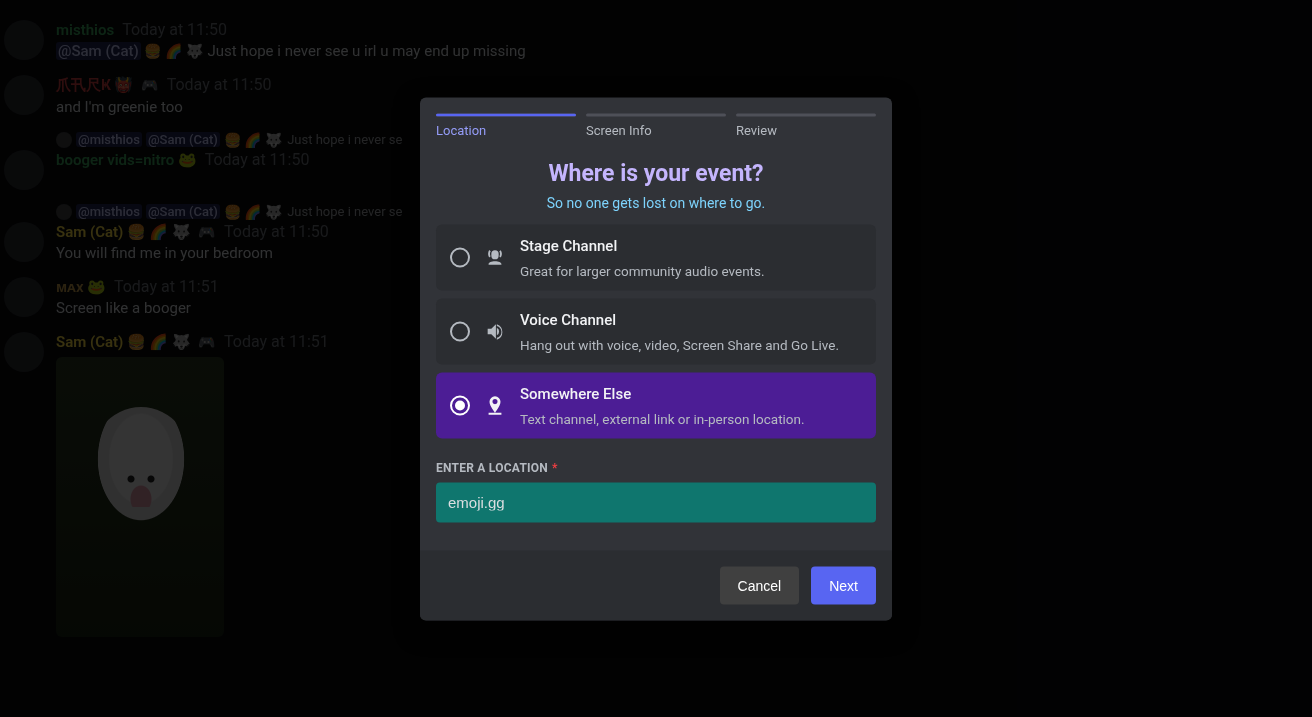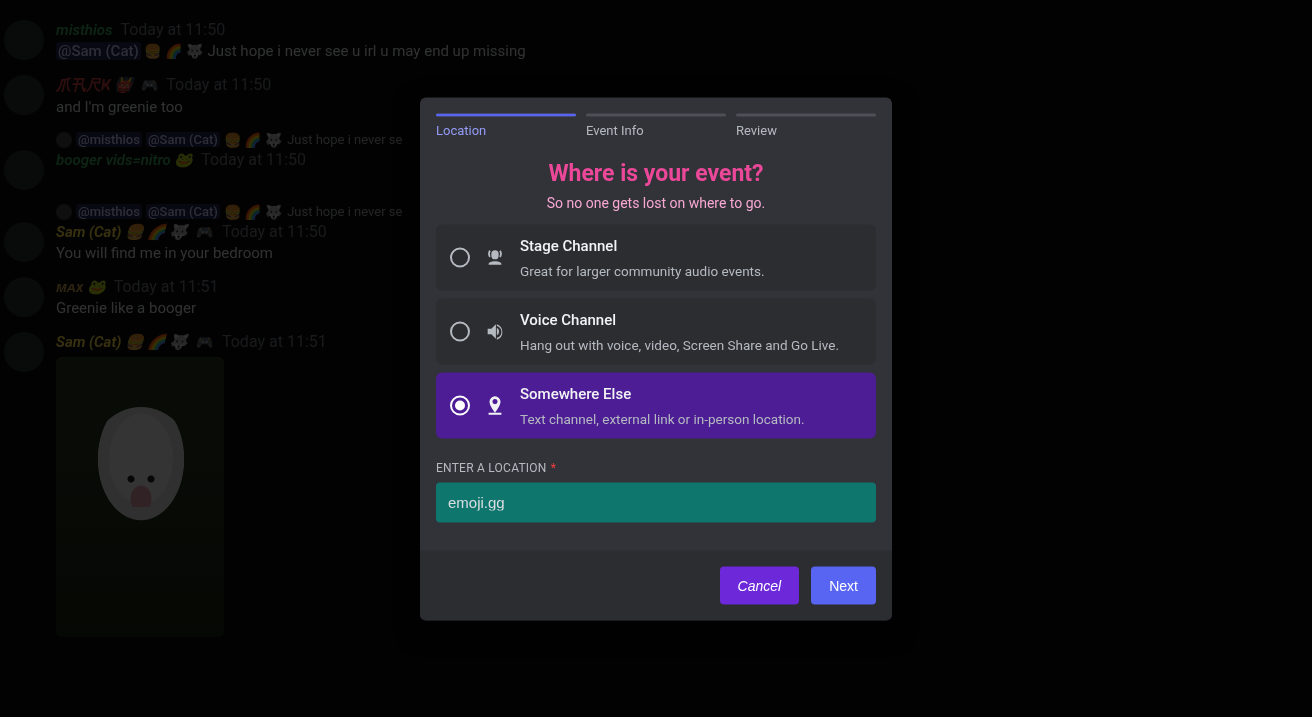--- a/index.html
+++ b/index.html
@@ -25,21 +25,21 @@
     padding-left: 0;
   }
   .avatar {
     width: 40px; height: 40px; border-radius: 50%;
     background: #2b2d31;
     flex-shrink: 0;
     margin-right: 12px;
   }
   .msg-body { flex: 1; min-width: 0; }
   .msg-head { display: flex; align-items: baseline; gap: 8px; margin-bottom: 2px;}
-  .username { font-weight: 600; font-size: 15px; font-style: italic; }
+  .username { font-weight: 600; font-size: 15px; }
   .timestamp { color: #72767d; font-size: 16px; }
   .msg-text { color: #dbdee1; font-size: 15px; line-height: 1.35; }
   .mention {
     background: rgba(88,101,242,.3);
     color: #c9cdfb;
     padding: 0 2px; border-radius: 3px;
     font-weight: 500;
   }
   .reply-line {
     color: #a3a6aa; font-size: 13px;
@@ -102,22 +102,22 @@
   .step-bar-track {
     height: 3px; width: 100%;
     background: #4e5058; border-radius: 2px;
     position: relative; overflow: hidden;
   }
   .step.active .step-bar-track::after{
     content:""; position:absolute; inset:0; background:#5865f2;
   }
 
   .modal-header { text-align:center; padding: 22px 16px 14px; }
-  .modal-title { color:#ec4899; font-size:23px; font-weight:700; margin-bottom:8px;}
-  .modal-sub { color:#f9a8d4; font-size:14px; }
+  .modal-title { color:#c4b5fd; font-size:23px; font-weight:700; margin-bottom:8px;}
+  .modal-sub { color:#7dd3fc; font-size:14px; }
 
   .options { padding: 0 16px; display:flex; flex-direction:column; gap:8px;}
   .option {
     display:flex; align-items:center; gap:14px;
     background:#2b2d31; border-radius:6px;
     padding: 12px 14px;
     cursor:pointer;
   }
   .option.selected { background:#4c1d95; }
   .radio {
@@ -131,42 +131,42 @@
   }
   .opt-icon { width:22px; display:flex; justify-content:center; flex-shrink:0;}
   .opt-icon svg { width:22px; height:22px; fill:#b5bac1;}
   .option.selected .opt-icon svg { fill:#f2f3f5; }
   .opt-text { display:flex; flex-direction:column; gap:8px;}
   .opt-title { color:#f2f3f5; font-size:15px; font-weight:500;}
   .opt-desc { color:#b5bac1; font-size:13.5px;}
 
   .field { padding: 22px 16px 0 16px;}
   .field-label {
-    color:#b5bac1; font-size:12px; font-weight:400;
+    color:#b5bac1; font-size:12px; font-weight:700;
     letter-spacing:.02em; text-transform:uppercase;
     margin-bottom:8px; display:flex; gap:4px;align-items:center;
   }
   .req { color:#f23f42;}
   .text-input {
     width:100%; height:40px; border:none; outline:none;
     background:#0f766e; color:#dbdee1;
     padding: 0 12px; border-radius:4px; font-size:15px;
   }
 
   .modal-footer{
     background:#2b2d31;
     padding: 16px;
     display:flex; justify-content:flex-end; gap:12px;
     margin-top: 28px;
   }
   .btn {
     height:38px; padding:0 18px; border:none; border-radius:4px;
     font-size:14px; font-weight:500; cursor:pointer;
   }
-  .btn-secondary { background:#6d28d9; color:#fff;font-style:italic;}
+  .btn-secondary { background:#404040; color:#fff;}
   .btn-primary { background:#5865f2; color:#fff;}
 
   
   .c-green { color:#3ba55d; }
   .c-teal  { color:#fde047; }
   .c-red   { color:#d13f3f; }
   .c-gold  { color:#c89e4b; }
 </style>
 </head>
 <body>
@@ -240,21 +240,21 @@
     </div>
   </div>
 
   <div class="msg">
     <div class="avatar"></div>
     <div class="msg-body">
       <div class="msg-head">
         <span class="username c-gold">ᴍᴀx 🐸</span>
         <span class="timestamp">Today at 11:51</span>
       </div>
-      <div class="msg-text">Greenie like a booger</div>
+      <div class="msg-text">Screen like a booger</div>
     </div>
   </div>
 
   <div class="msg">
     <div class="avatar"></div>
     <div class="msg-body">
       <div class="msg-head">
         <span class="username c-teal">Sam (Cat) 🍔 🌈 🐺</span>
         <span class="emoji">🎮</span>
         <span class="timestamp">Today at 11:51</span>
@@ -269,21 +269,21 @@
 
 <div class="modal">
 
   <div class="steps">
     <div class="step active">
       <div class="step-bar-track"></div>
       <span class="step-label">Location</span>
     </div>
     <div class="step">
       <div class="step-bar-track"></div>
-      <span class="step-label">Event Info</span>
+      <span class="step-label">Screen Info</span>
     </div>
     <div class="step">
       <div class="step-bar-track"></div>
       <span class="step-label">Review</span>
     </div>
   </div>
 
   <div class="modal-header">
     <h2 class="modal-title">Where is your event?</h2>
     <p class="modal-sub">So no one gets lost on where to go.</p>

